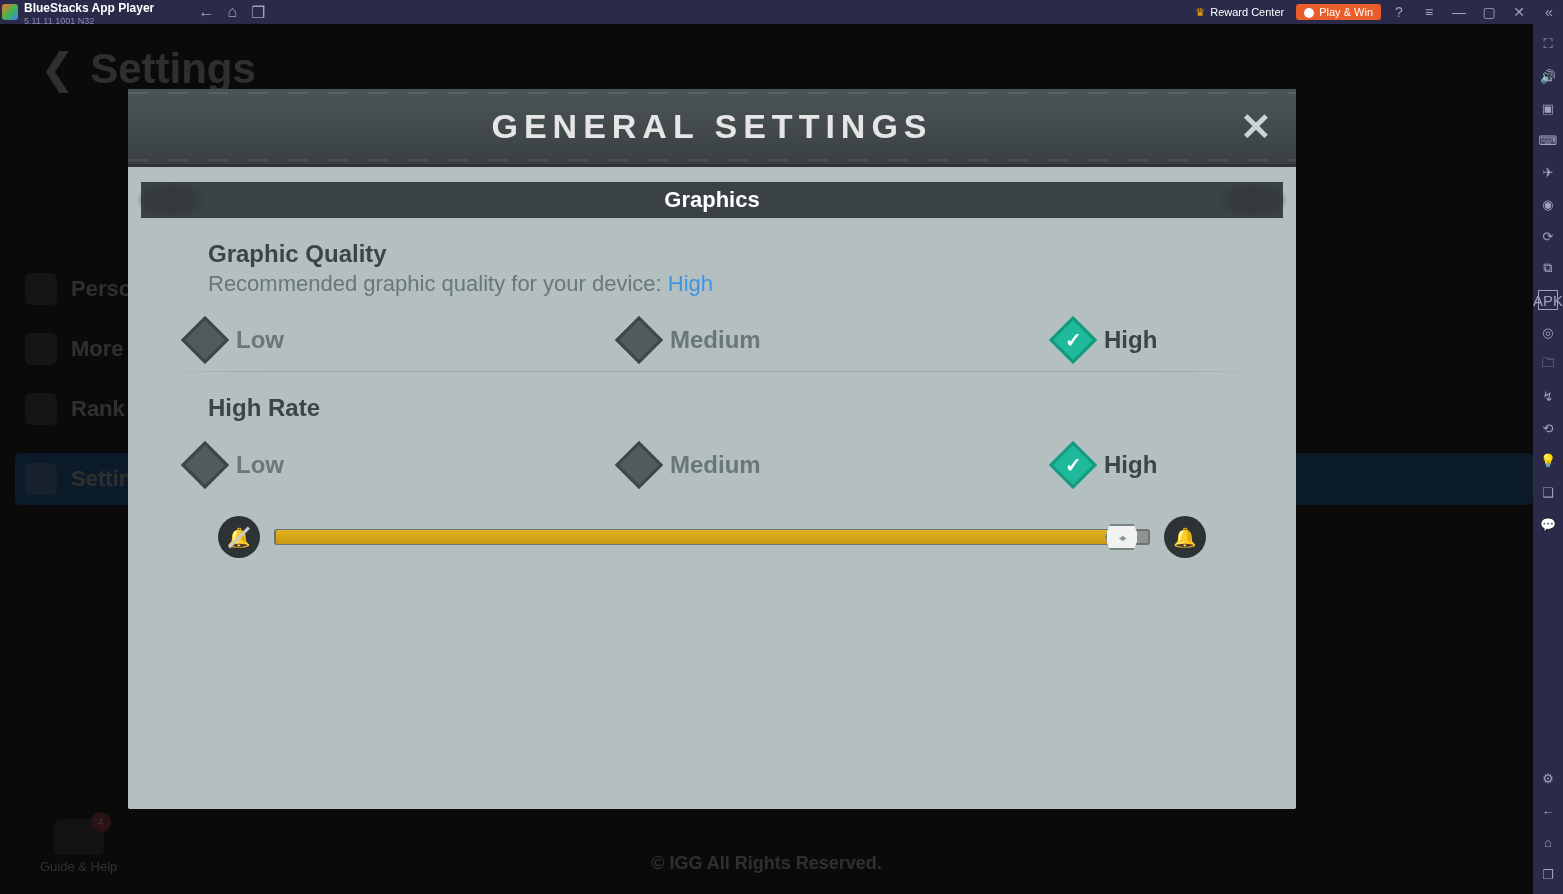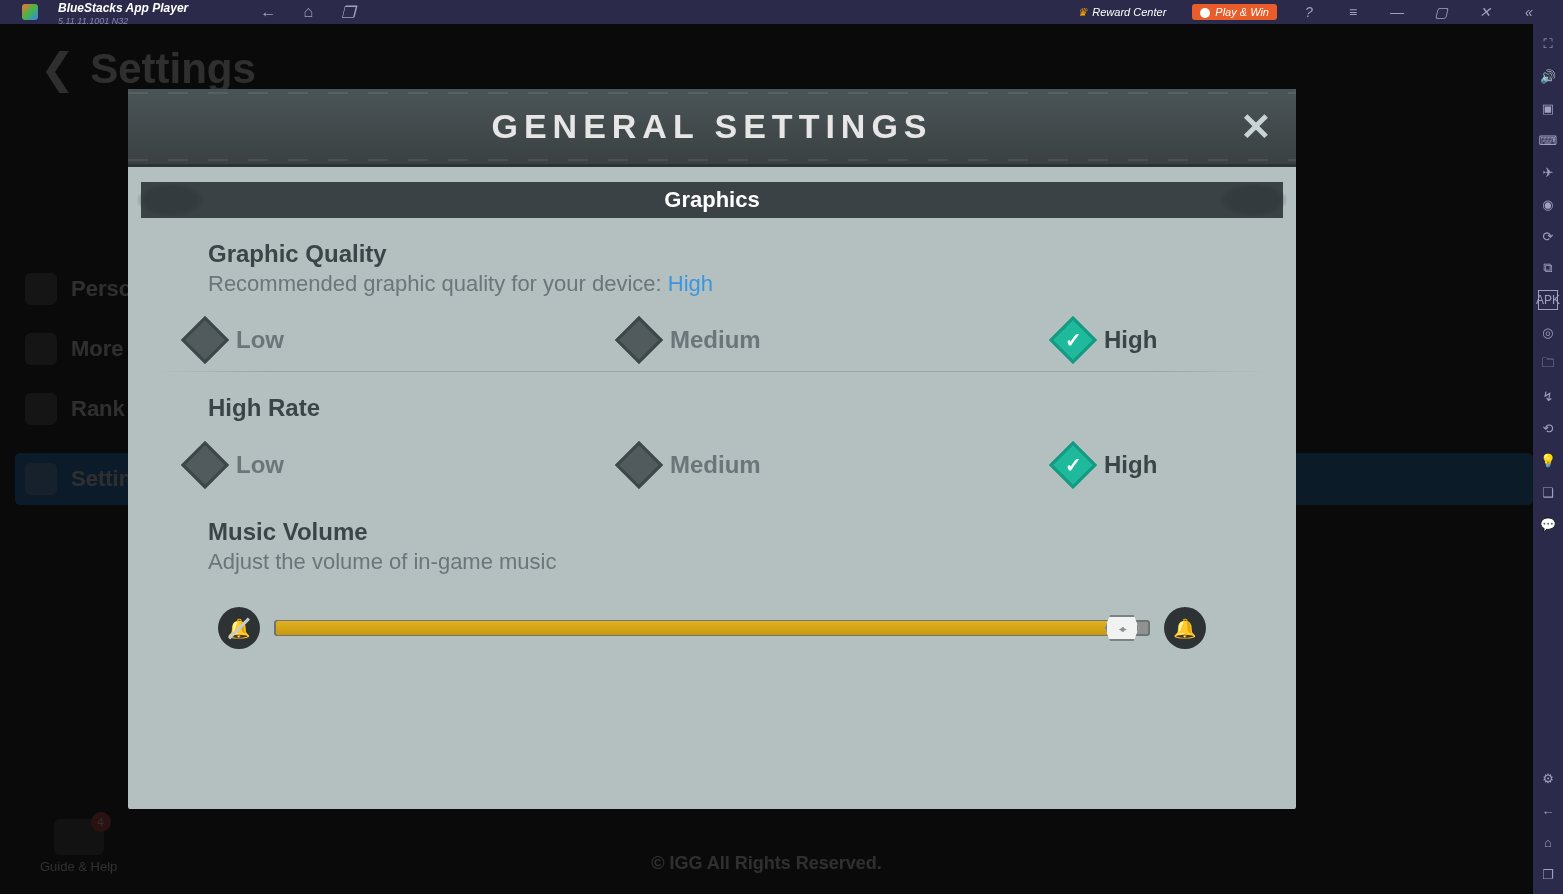--- a/index.html
+++ b/index.html
@@ -1,19 +1,19 @@
 <!DOCTYPE html>
 <html><head>
 <meta charset="utf-8">
 <style>
 * { margin: 0; padding: 0; box-sizing: border-box; font-family: -apple-system, BlinkMacSystemFont, "Segoe UI", Arial, sans-serif; }
 body { width: 1563px; height: 894px; background: #000; overflow: hidden; position: relative; }
 
 
-.topbar { height: 24px; background: #2b2a4a; display: flex; align-items: center; padding: 0 22px; gap: 20px; font-style: italic; }
+.topbar { height: 24px; background: #2b2a4a; display: flex; align-items: center; padding: 0 2px; gap: 6px; }
 .app-logo { width: 16px; height: 16px; background: linear-gradient(135deg, #ff6b35, #45b649, #3b82f6); border-radius: 3px; }
 .app-name { color: #fff; font-size: 12px; font-weight: 600; }
 .app-version { color: #8a8ab5; font-size: 9px; }
 .topbar-nav-btn { color: #a0a0c0; width: 20px; height: 20px; display: flex; align-items: center; justify-content: center; cursor: pointer; }
 .topbar-spacer { flex: 1; }
 .reward-center { display: flex; align-items: center; gap: 5px; color: #fff; font-size: 11px; cursor: pointer; padding: 2px 6px; }
 .reward-crown { color: #ffa500; }
 .play-win { display: flex; align-items: flex-end; gap: 5px; color: #fff; font-size: 11px; cursor: pointer; background: #e85d2a; padding: 2px 8px; border-radius: 3px; }
 .play-win-icon { width: 10px; height: 10px; background: #fff; border-radius: 50%; }
 .titlebar-icon { color: #a0a0c0; width: 24px; height: 24px; display: flex; align-items: center; justify-content: center; cursor: pointer; font-size: 14px; }
@@ -114,21 +114,21 @@
 
 <div class="right-sidebar">
   <div class="sidebar-icon">⛶</div>
   <div class="sidebar-icon">🔊</div>
   <div class="sidebar-icon">▣</div>
   <div class="sidebar-icon">⌨</div>
   <div class="sidebar-icon">✈</div>
   <div class="sidebar-icon">◉</div>
   <div class="sidebar-icon">⟳</div>
   <div class="sidebar-icon">⧉</div>
-  <div class="sidebar-icon" style="font-size:12px;border:1px solid #a0a0c0;padding:0 7px">APK</div>
+  <div class="sidebar-icon" style="font-size:15px;border:1px solid #a0a0c0;padding:0 7px">APK</div>
   <div class="sidebar-icon">◎</div>
   <div class="sidebar-icon">🗀</div>
   <div class="sidebar-icon">↯</div>
   <div class="sidebar-icon">⟲</div>
   <div class="sidebar-icon">💡</div>
   <div class="sidebar-icon">❏</div>
   <div class="sidebar-icon">💬</div>
   <div class="sidebar-spacer"></div>
   <div class="sidebar-icon">⚙</div>
   <div class="sidebar-icon">←</div>
@@ -219,24 +219,20 @@
       </div>
       <div class="opt selected">
         <div class="opt-diamond selected">
             <span class="opt-check">✓</span>
           </div>
         <div class="opt-label">High</div>
       </div>
     </div>
 
 
-    <div class="setting-block">
-      <div class="setting-title">Music Volume</div>
-      <div class="setting-sub">Adjust the volume of in-game music</div>
-    </div>
     <div class="volume-row">
       <div class="vol-icon-circle muted">🔔</div>
       <div class="slider-track">
         <div class="slider-fill" style="width:97%"></div>
         <div class="slider-thumb" style="left:97%"></div>
       </div>
       <div class="vol-icon-circle">🔔</div>
     </div>
 
   </div>

